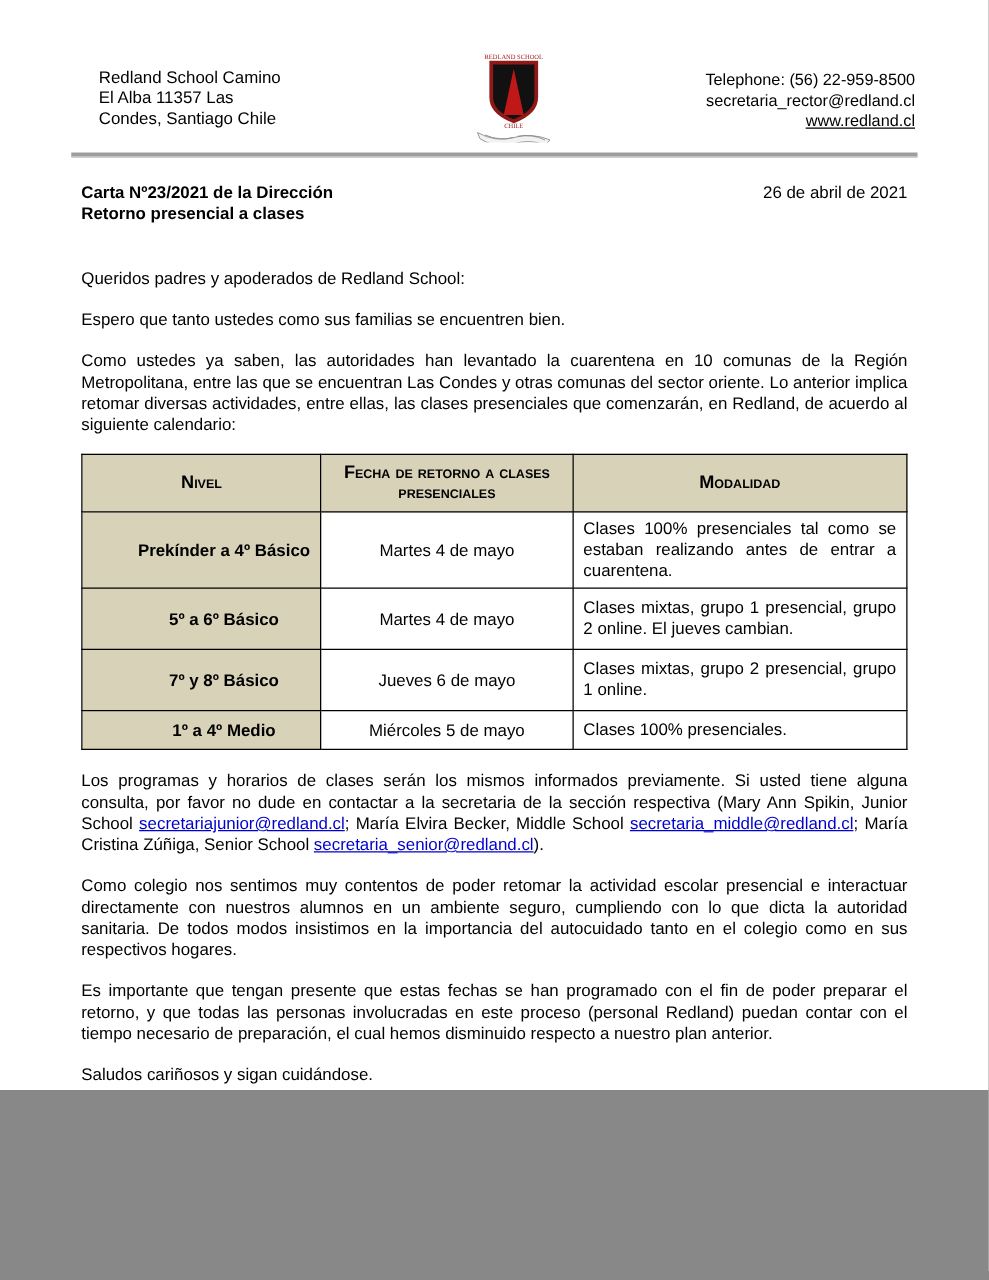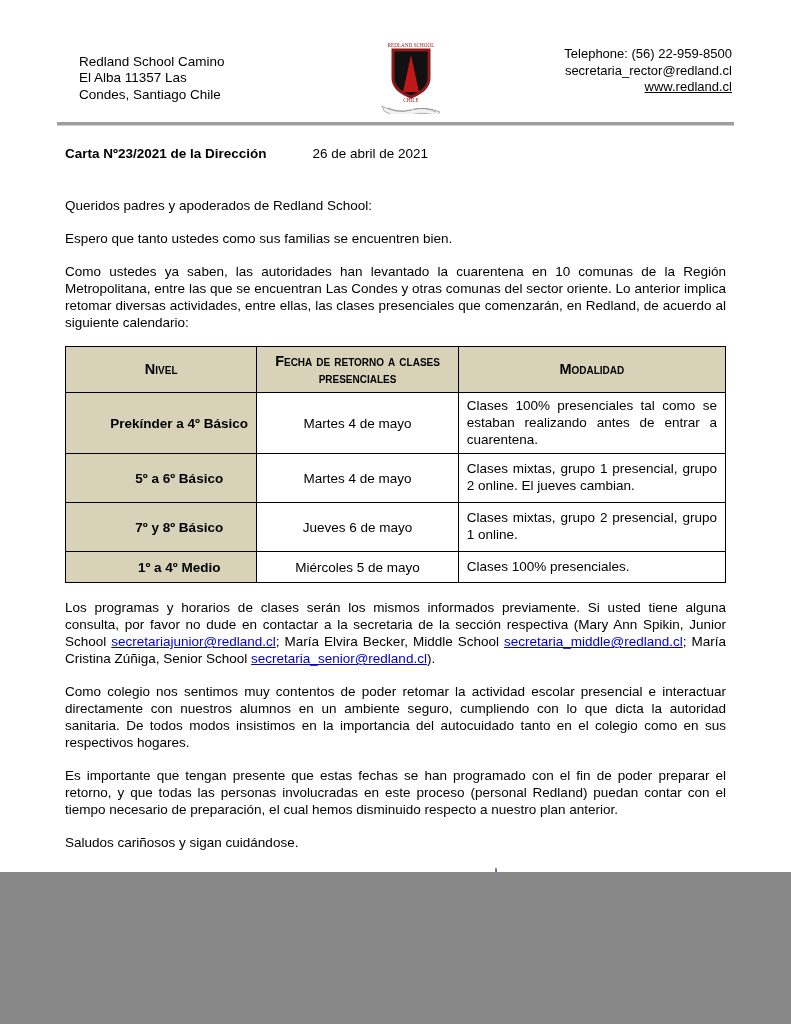--- a/index.html
+++ b/index.html
@@ -6,25 +6,25 @@
   .page{
     width:791px;height:872px;background:#ffffff;position:relative;
     font-family:"Liberation Sans","DejaVu Sans",sans-serif;
     font-size:13.5px;color:#000;box-sizing:border-box;
     padding:46px 65px 0 65px;overflow:hidden;margin:0 auto;
   }
   
   .hdr{display:flex;justify-content:space-between;align-items:flex-start;height:66px;}
   .addr{margin-left:14px;line-height:1.22;font-size:13.5px;margin-top:8px;}
   .logo{width:70px;height:74px;flex:0 0 auto;margin-top:-6px;margin-left:34px;}
-  .contact{text-align:right;line-height:1.28;font-size:13px;margin-top:0;margin-right:-6px;}
+  .contact{text-align:right;line-height:1.28;font-size:13px;margin-top:10px;margin-right:-6px;}
   .contact a{color:#000;}
   .rule{height:3px;background:#9e9e9e;border-bottom:1px solid #cfcfcf;margin:10px -8px 0 -8px;}
   
-  .refrow{display:flex;justify-content:flex-start;margin-top:20px;gap:46px;}
+  .refrow{display:flex;justify-content:space-between;margin-top:20px;}
   .refs{font-weight:bold;line-height:1.25;}
   .date{font-size:13.5px;}
   
   p.body{margin:16px 0 0 0;text-align:justify;line-height:1.26;}
   p.nojust{text-align:left;}
   a.maillink{color:#0000cc;text-decoration:underline;}
   a.weblink{color:#000;text-decoration:underline;}
   
   table.sched{width:100%;border-collapse:collapse;margin-top:15px;}
   .sched th,.sched td{border:1.6px solid #000;padding:4px 8px;vertical-align:middle;}
@@ -77,20 +77,21 @@
       <div>secretaria_rector@redland.cl</div>
       <div><a href="#" class="weblink">www.redland.cl</a></div>
     </div>
   </div>
 
   <div class="rule"></div>
 
   <div class="refrow">
     <div class="refs">
       <div>Carta Nº23/2021 de la Dirección</div>
+      <div>Retorno presencial a clases</div>
     </div>
     <div class="date">26 de abril de 2021</div>
   </div>
 
   <p class="body nojust" style="margin-top:34px;">Queridos padres y apoderados de Redland School:</p>
 
   <p class="body nojust">Espero que tanto ustedes como sus familias se encuentren bien.</p>
 
   <p class="body">Como ustedes ya saben, las autoridades han levantado la cuarentena en 10 comunas de la Región Metropolitana, entre las que se encuentran Las Condes y otras comunas del sector oriente.  Lo anterior implica retomar diversas actividades, entre ellas, las clases presenciales que comenzarán, en Redland, de acuerdo al siguiente calendario:</p>
 

